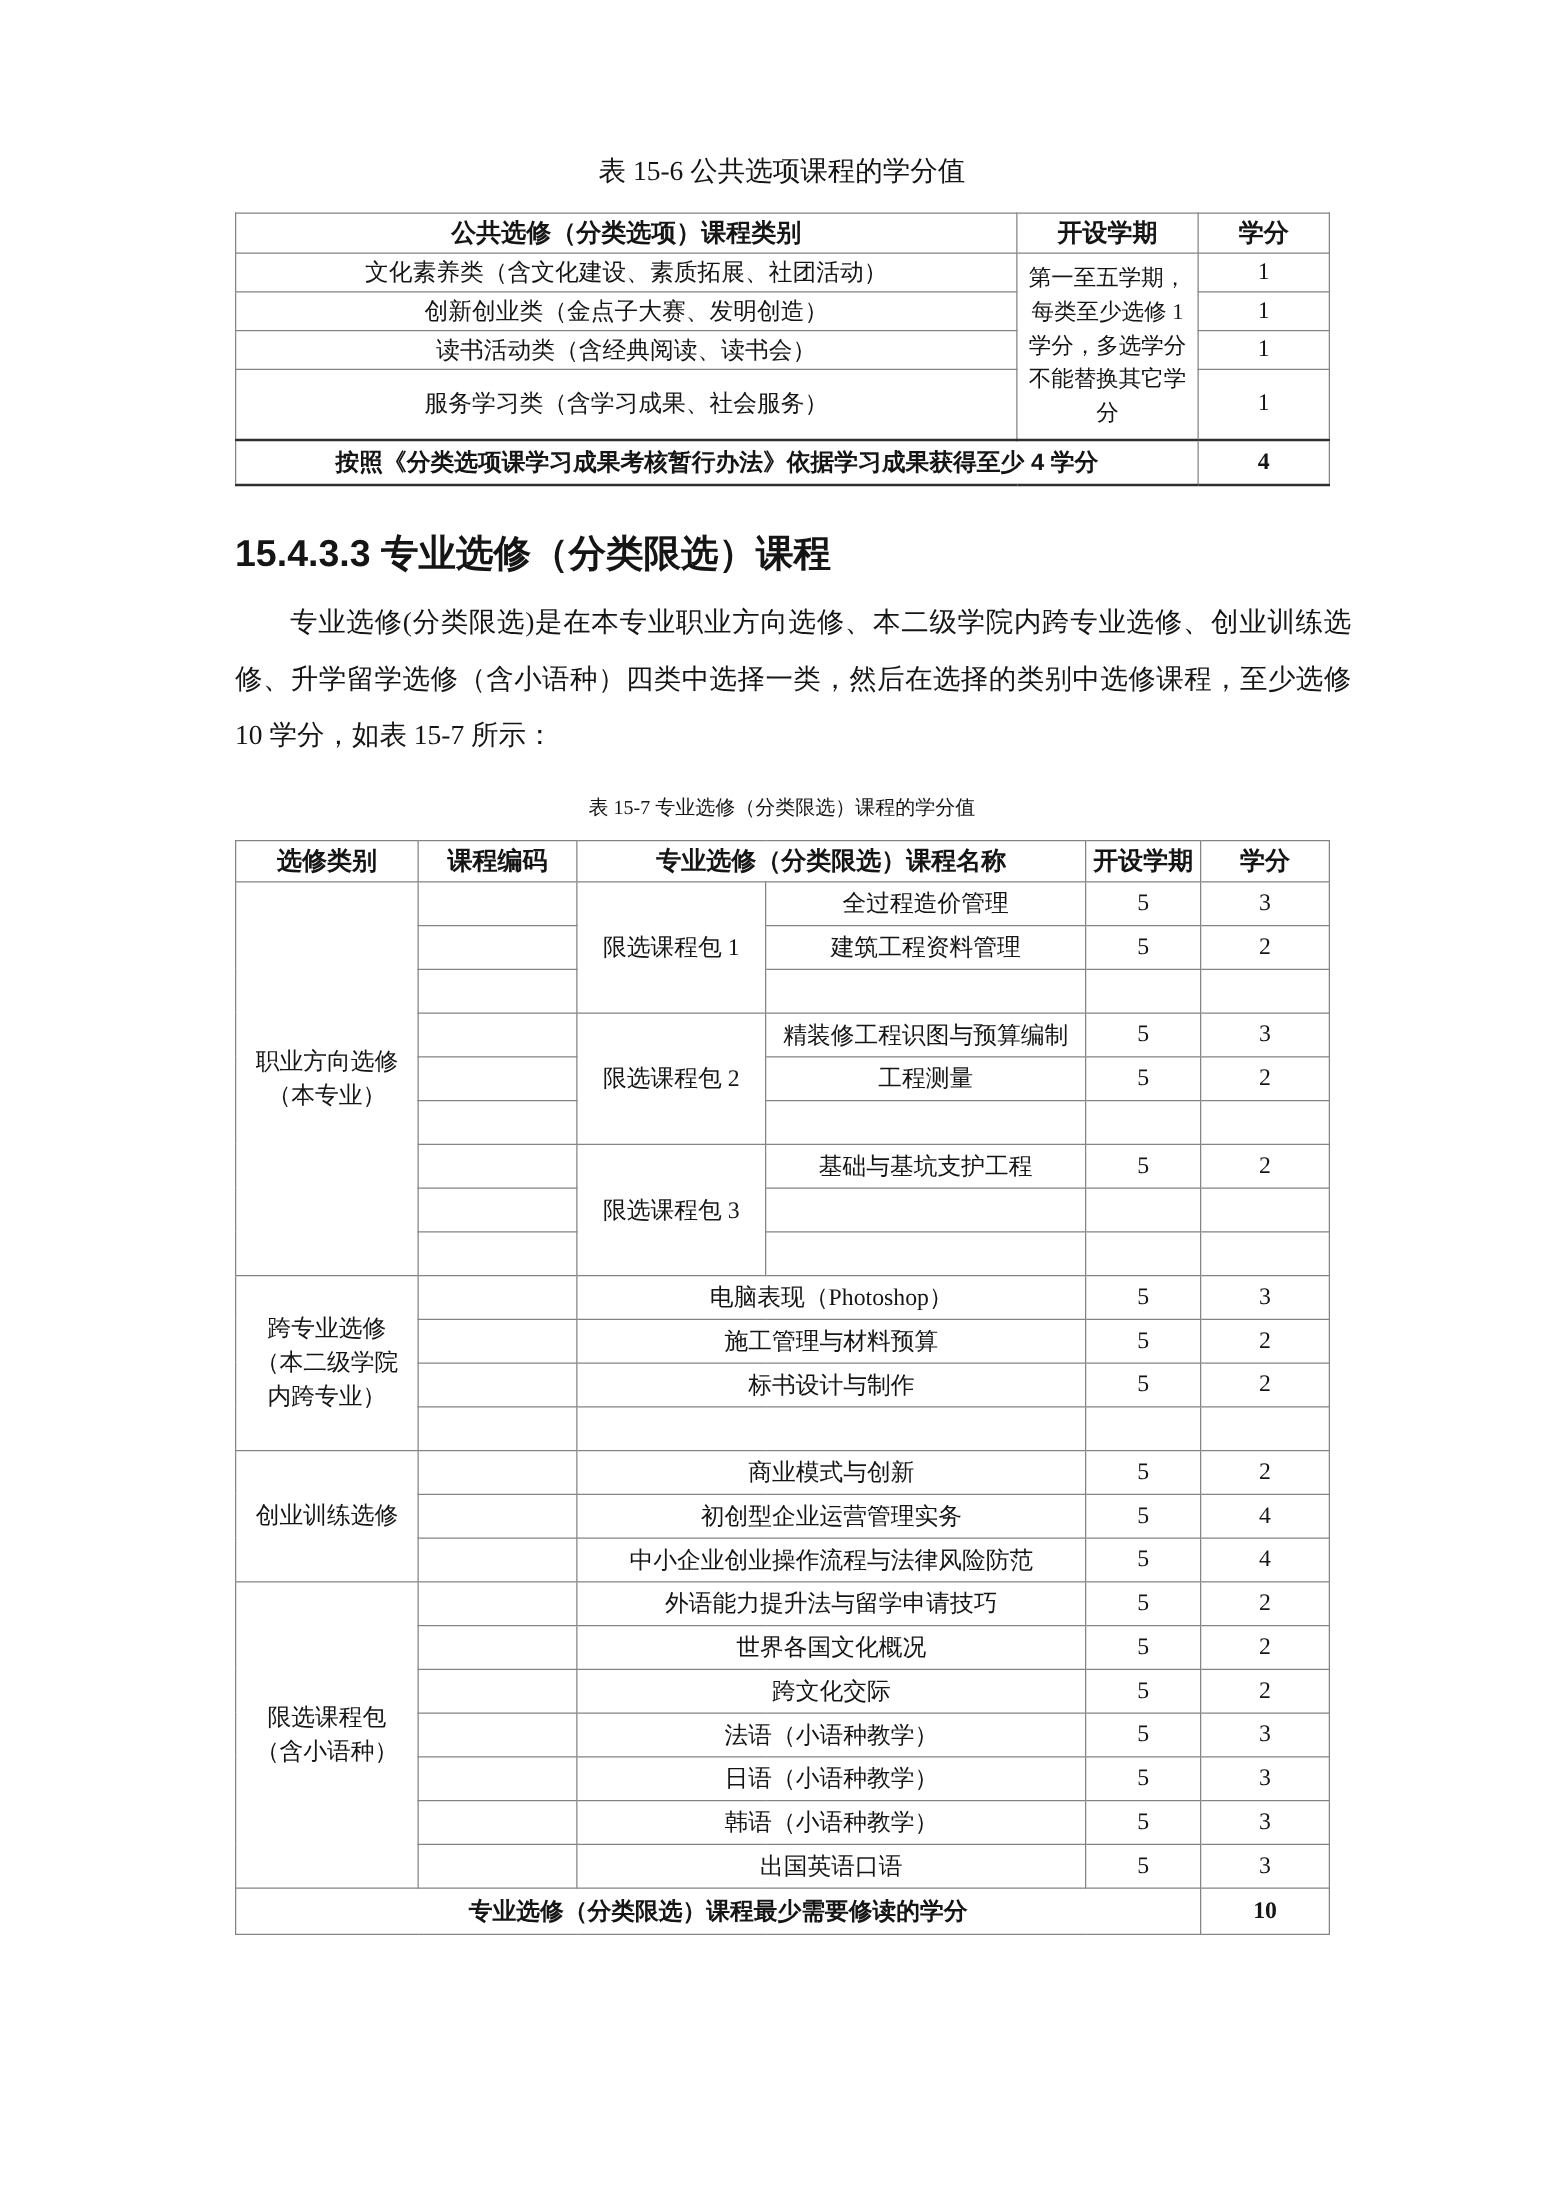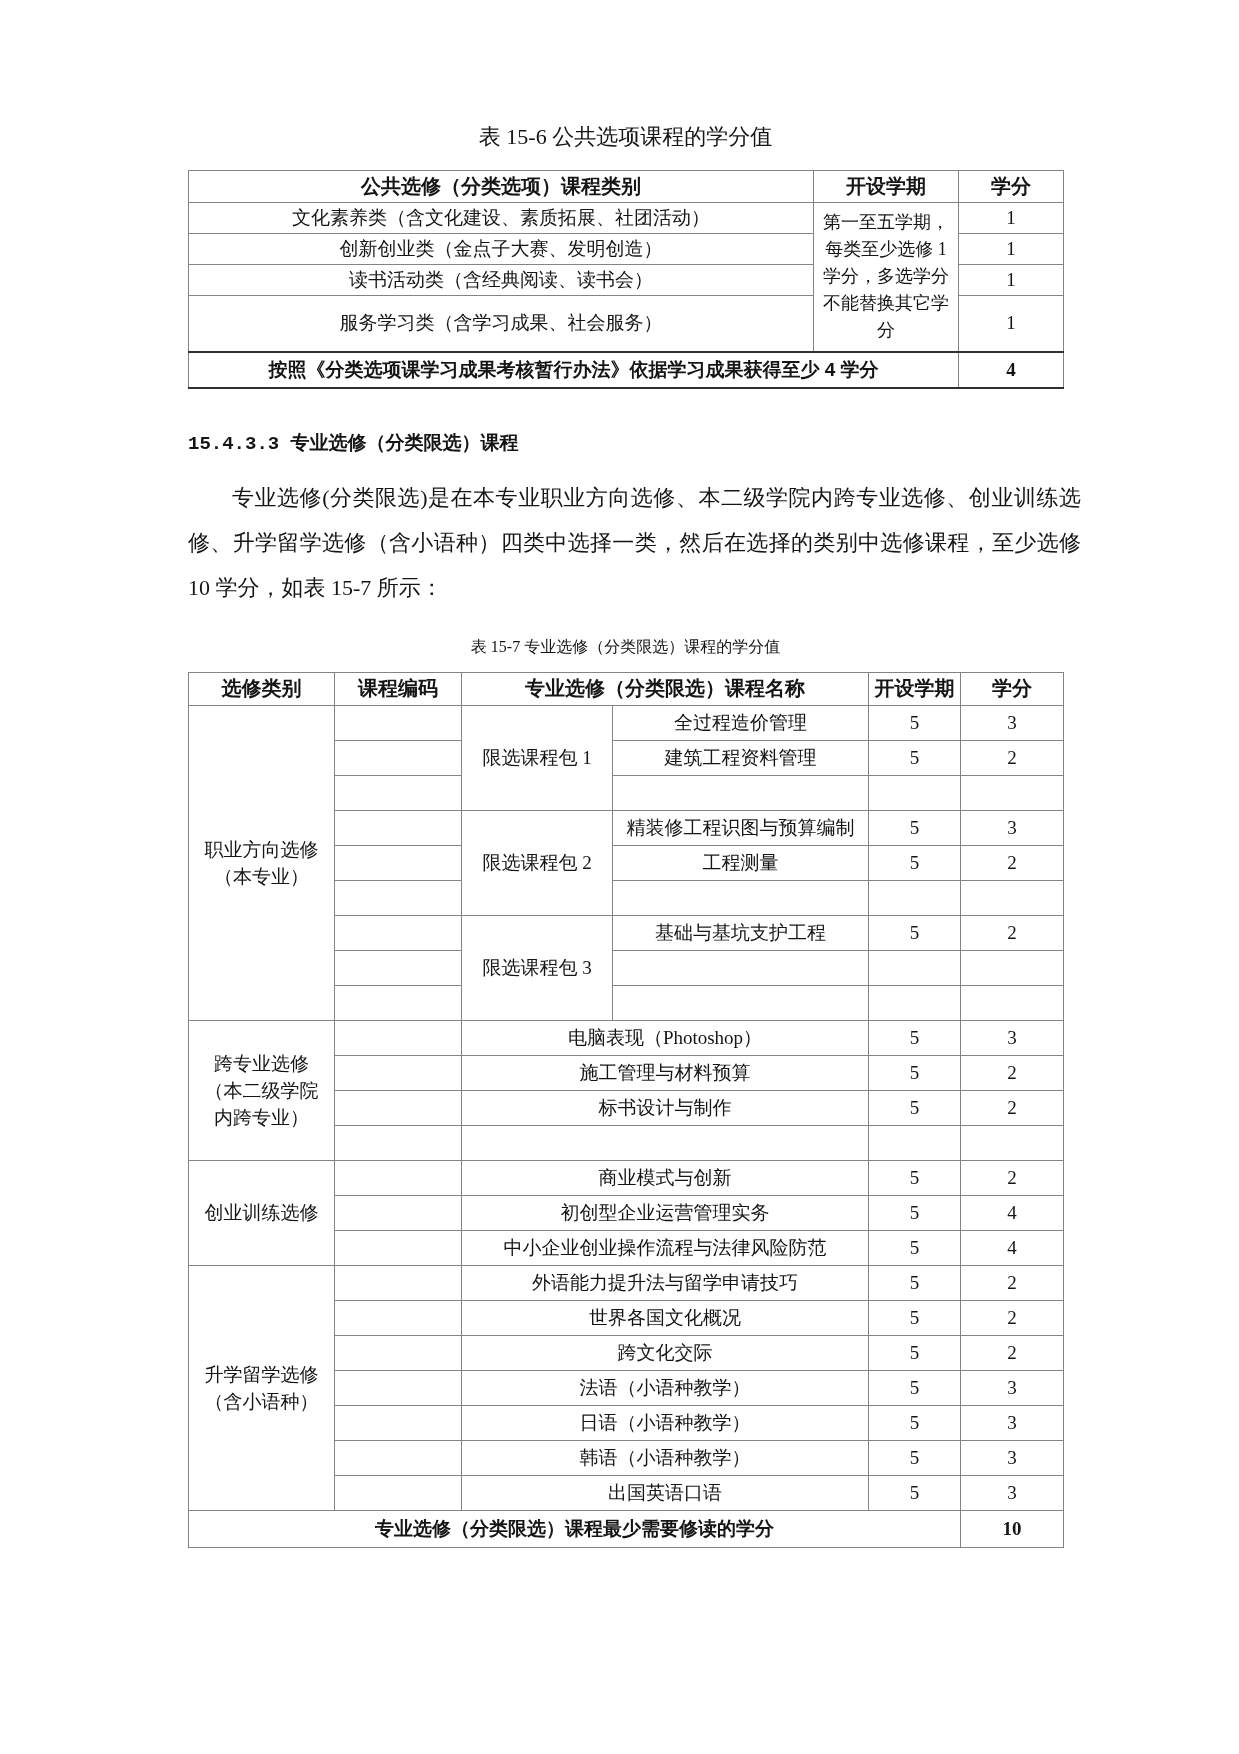--- a/index.html
+++ b/index.html
@@ -70,23 +70,23 @@
   #table7 tr.foot { height: 37px; }
   #table7 .cat    { white-space: pre-line; line-height: 27px; }
   #table7 tr.foot td { font-weight: bold; font-family: Liberation Serif, serif; }
   #table7 tr.foot .lbl {
     font-family: "Liberation Sans", "DejaVu Sans", sans-serif;
     font-size: 19px;
   }
 
   
   .heading {
-    font-family: Liberation Mono, monospace;
+    font-family: Liberation Sans, sans-serif;
     font-weight: bold;
-    font-size: 19px;
+    font-size: 30px;
     line-height: 30px;
     margin: 40px 0 0 0;
     width: 893px;
   }
   .para {
     width: 893px;
     font-size: 22px;
     line-height: 45px;
     text-align: justify;
     text-indent: 2em;
@@ -272,21 +272,21 @@
       <td>4</td>
     </tr>
     <tr class="r">
       <td></td>
       <td colspan="2">中小企业创业操作流程与法律风险防范</td>
       <td>5</td>
       <td>4</td>
     </tr>
 
     <tr class="r">
-      <td class="cat" rowspan="7">升学留学选修
+      <td class="cat" rowspan="7">限选课程包
 （含小语种）</td>
       <td></td>
       <td colspan="2">外语能力提升法与留学申请技巧</td>
       <td>5</td>
       <td>2</td>
     </tr>
     <tr class="r">
       <td></td>
       <td colspan="2">世界各国文化概况</td>
       <td>5</td>

